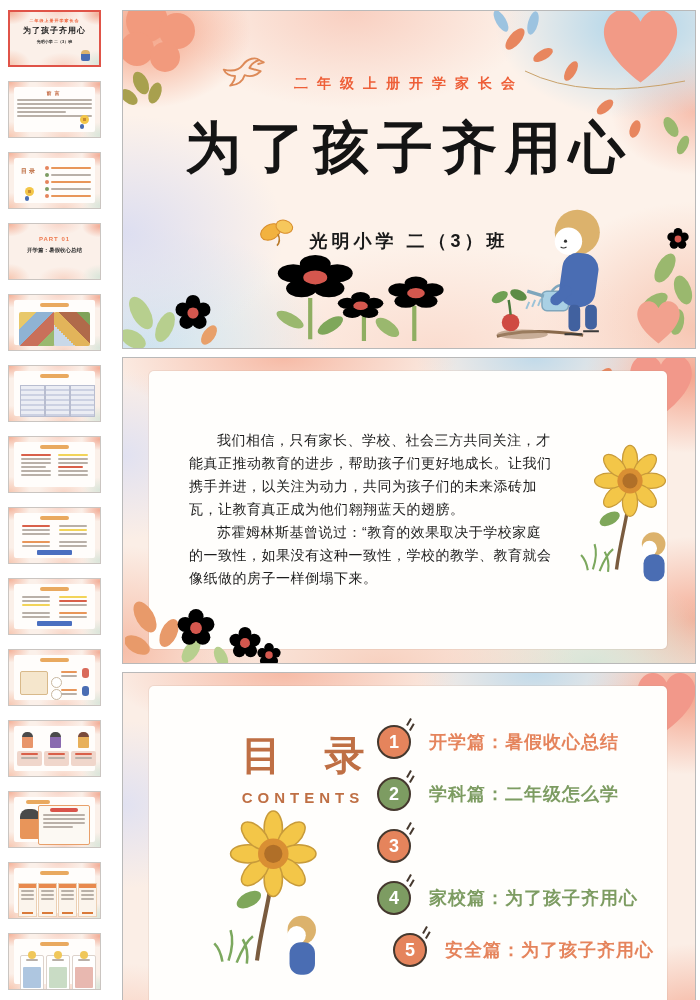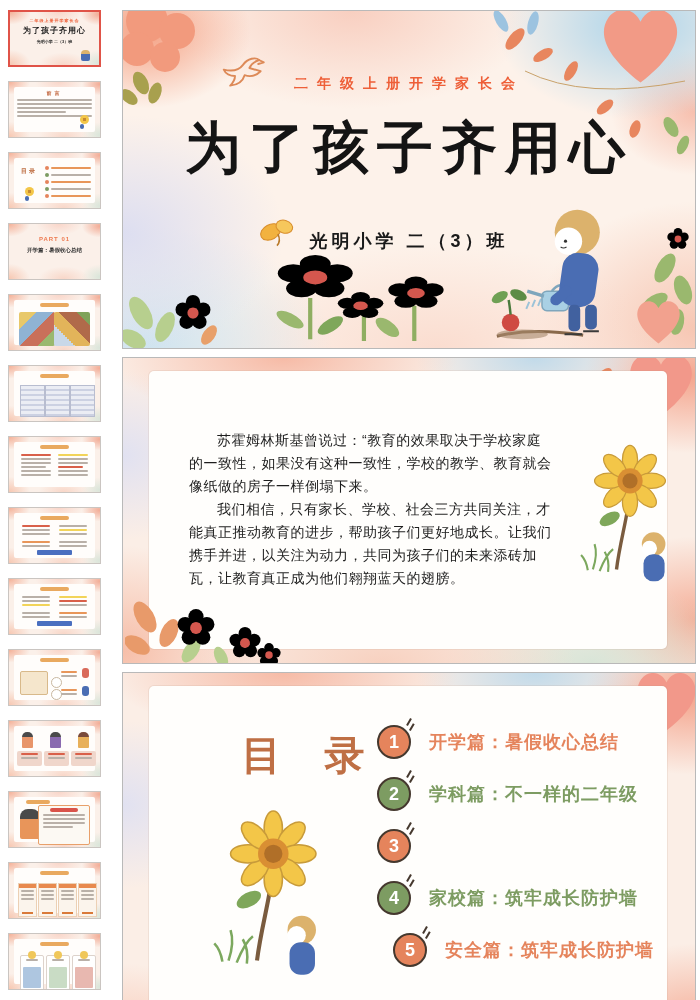--- a/index.html
+++ b/index.html
@@ -560,22 +560,22 @@
       <svg class="dec" style="right:-6px;top:-10px;z-index:0" width="120" height="110" viewBox="0 0 120 110">
         <use href="#heart" transform="translate(40,-4) scale(1.6)" fill="#f2988a"></use>
         <g fill="#e8865e">
             <ellipse cx="22" cy="30" rx="6" ry="12" transform="rotate(40 22 30)"></ellipse>
             <ellipse cx="44" cy="60" rx="5" ry="11" transform="rotate(60 44 60)"></ellipse>
             <ellipse cx="20" cy="80" rx="5" ry="10" transform="rotate(20 20 80)"></ellipse>
           </g>
       </svg>
       <div class="panel">
         <div class="pre-body">
+          <p>我们相信，只有家长、学校、社会三方共同关注，才能真正推动教育的进步，帮助孩子们更好地成长。让我们携手并进，以关注为动力，共同为孩子们的未来添砖加瓦，让教育真正成为他们翱翔蓝天的翅膀。</p>
           <p>苏霍姆林斯基曾说过：“教育的效果取决于学校家庭的一致性，如果没有这种一致性，学校的教学、教育就会像纸做的房子一样倒塌下来。</p>
-          <p>我们相信，只有家长、学校、社会三方共同关注，才能真正推动教育的进步，帮助孩子们更好地成长。让我们携手并进，以关注为动力，共同为孩子们的未来添砖加瓦，让教育真正成为他们翱翔蓝天的翅膀。</p>
         </div>
         <svg class="dec" style="left:400px;top:60px" width="135" height="168" viewBox="0 0 160 175">
             <use href="#sunboy"></use>
           </svg>
       </div>
       <svg class="dec" style="left:2px;bottom:0;z-index:2" width="170" height="92" viewBox="0 0 170 92">
         <g fill="#e89a6a">
             <ellipse cx="20" cy="46" rx="9" ry="17" transform="rotate(-30 20 46)"></ellipse>
             <ellipse cx="44" cy="62" rx="8" ry="15" transform="rotate(25 44 62)"></ellipse>
             <ellipse cx="12" cy="74" rx="8" ry="14" transform="rotate(-60 12 74)"></ellipse>
@@ -596,43 +596,44 @@
       </svg>
     </section>
 
     <section class="slide slide3 wcframe">
       <svg class="dec" style="right:-4px;top:-8px;z-index:0" width="100" height="90" viewBox="0 0 100 90">
         <use href="#heart" transform="translate(30,-2) scale(1.5)" fill="#f2988a"></use>
       </svg>
       <div class="panel">
         <div class="toc-left">
           <div class="toc-title">目 录</div>
+          <div class="toc-en">CONTENTS</div>
         </div>
         <svg class="dec" style="left:24px;top:120px" width="168" height="178" viewBox="0 0 160 175">
             <use href="#sunboy"></use>
           </svg>
         <ul class="toc-list">
           <li>
             <span class="num o">1</span>
             <span class="toc-label o">开学篇：暑假收心总结</span>
           </li>
           <li>
             <span class="num g">2</span>
-            <span class="toc-label g">学科篇：不一样的二年级</span>
+            <span class="toc-label g">学科篇：二年级怎么学</span>
           </li>
           <li>
             <span class="num o">3</span>
           </li>
           <li>
             <span class="num g">4</span>
-            <span class="toc-label g">家校篇：筑牢成长防护墙</span>
+            <span class="toc-label g">家校篇：为了孩子齐用心</span>
           </li>
           <li class="shift">
             <span class="num o">5</span>
-            <span class="toc-label o">安全篇：筑牢成长防护墙</span>
+            <span class="toc-label o">安全篇：为了孩子齐用心</span>
           </li>
         </ul>
       </div>
       <svg class="dec" style="left:0;bottom:0;z-index:2" width="572" height="34" viewBox="0 0 572 34">
         <g fill="#b7cf8e">
             <ellipse cx="30" cy="22" rx="7" ry="12" transform="rotate(-35 30 22)"></ellipse>
             <ellipse cx="120" cy="26" rx="6" ry="11" transform="rotate(30 120 26)"></ellipse>
             <ellipse cx="210" cy="20" rx="6" ry="11" transform="rotate(-20 210 20)"></ellipse>
           </g>
         <g fill="#e8a06a">

